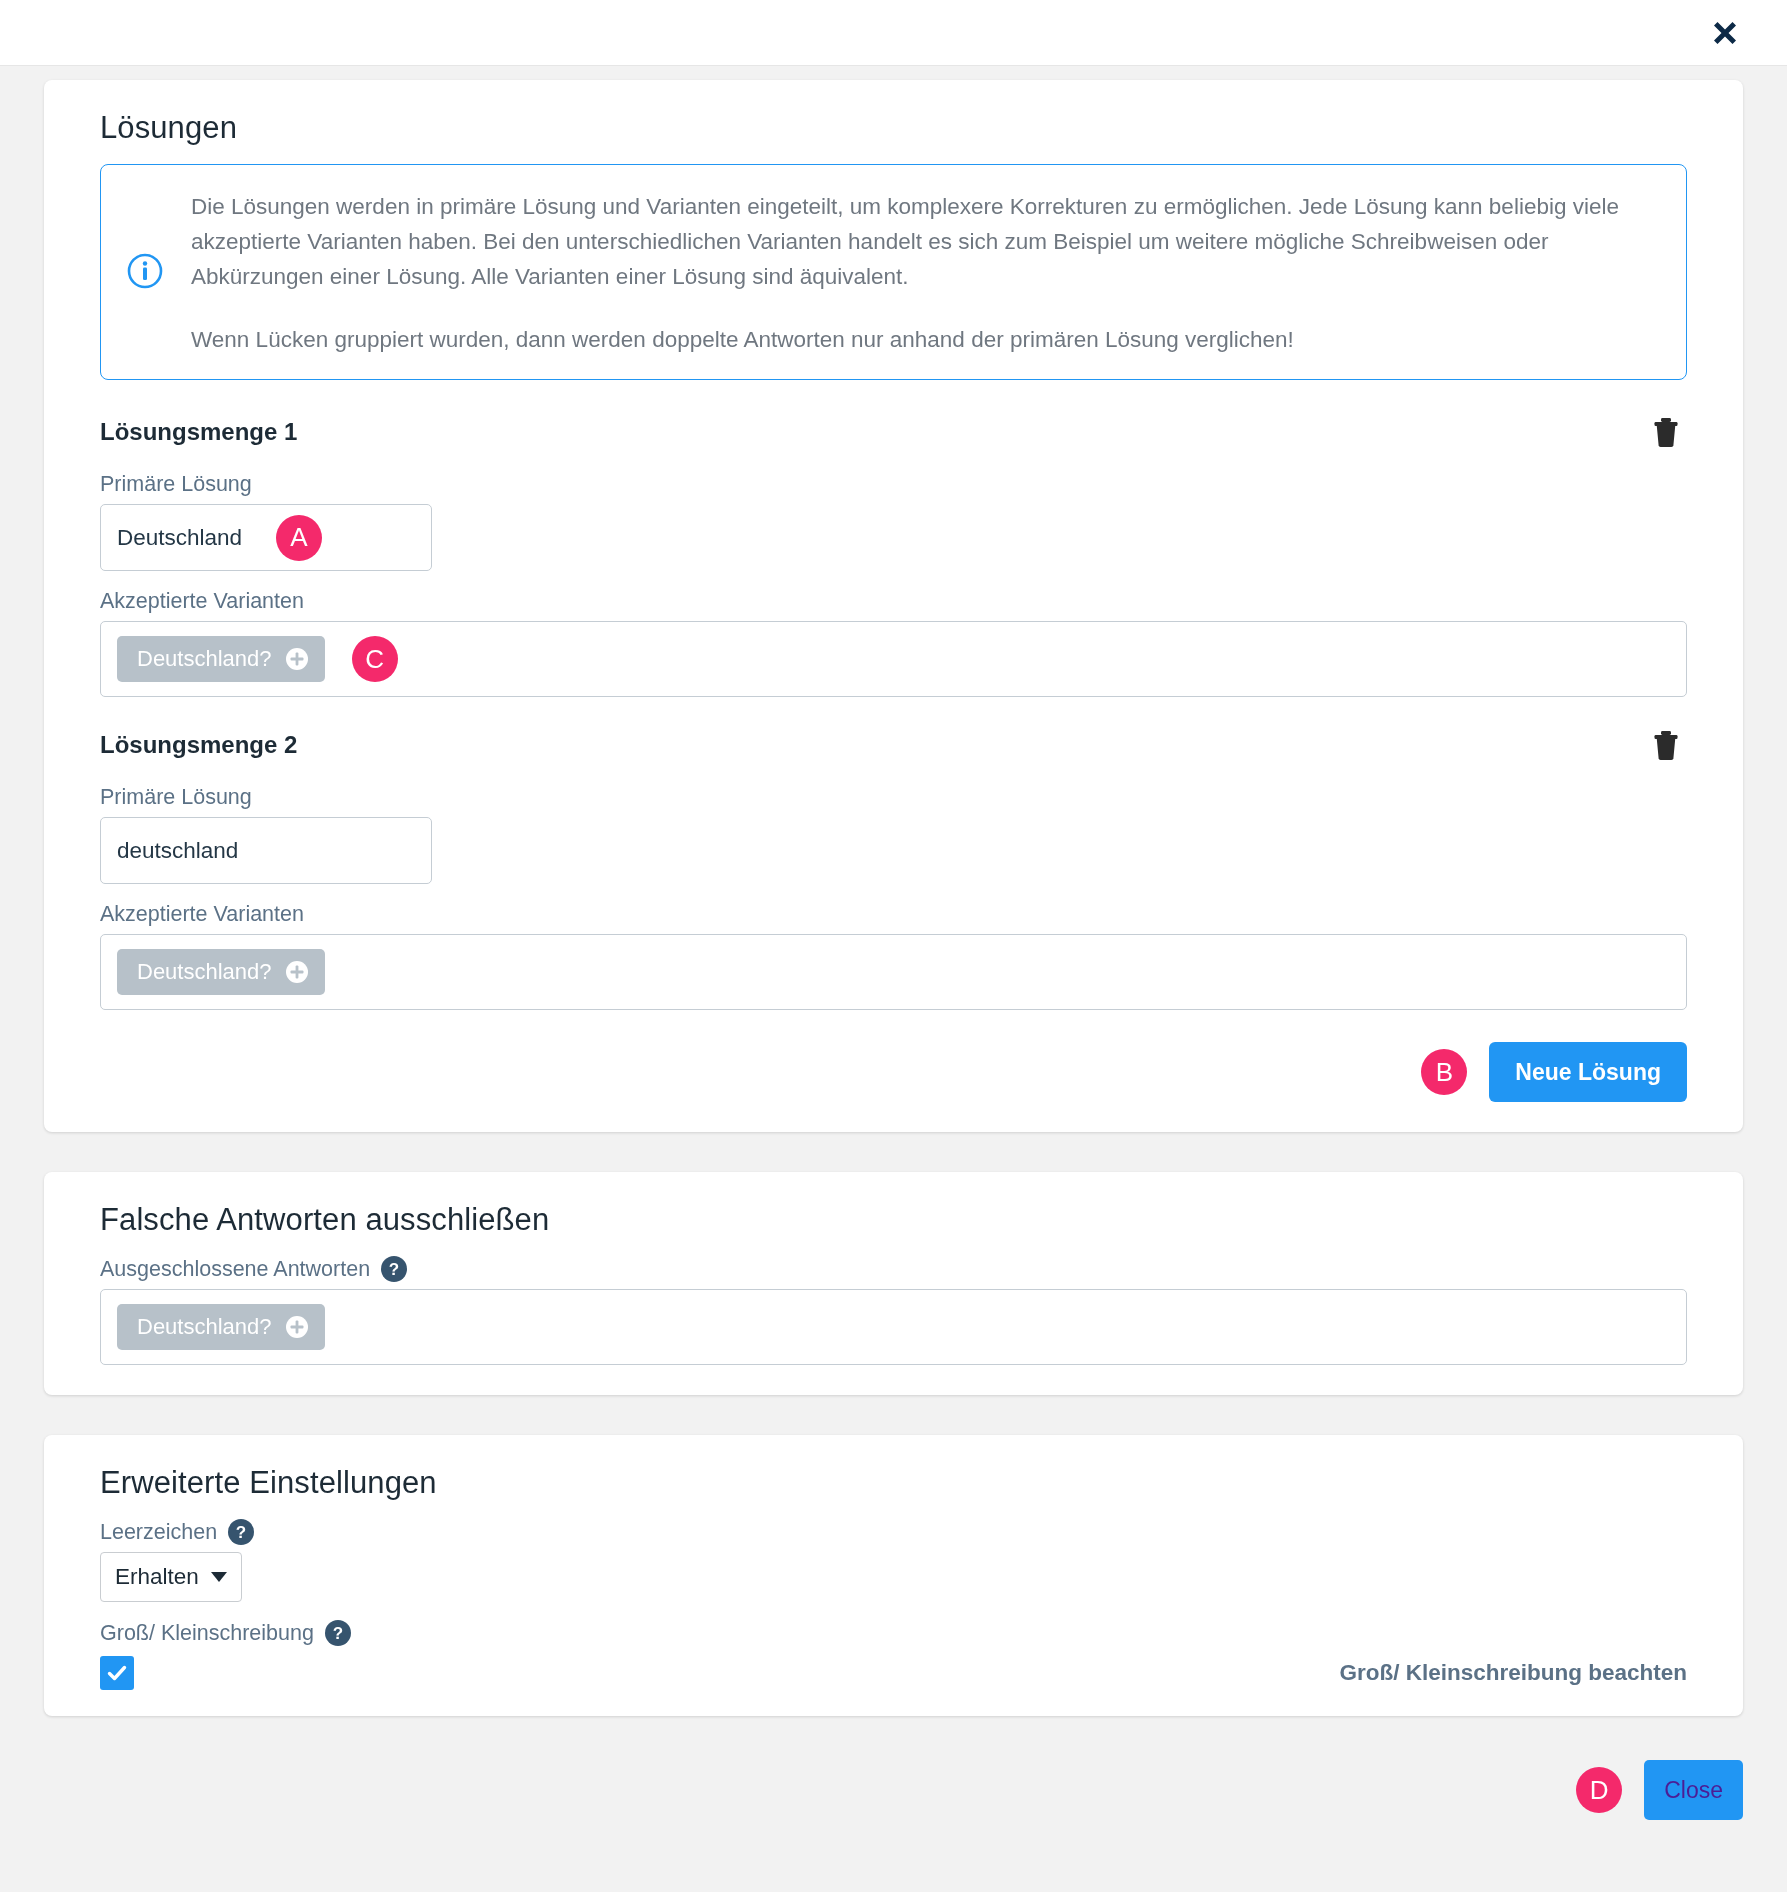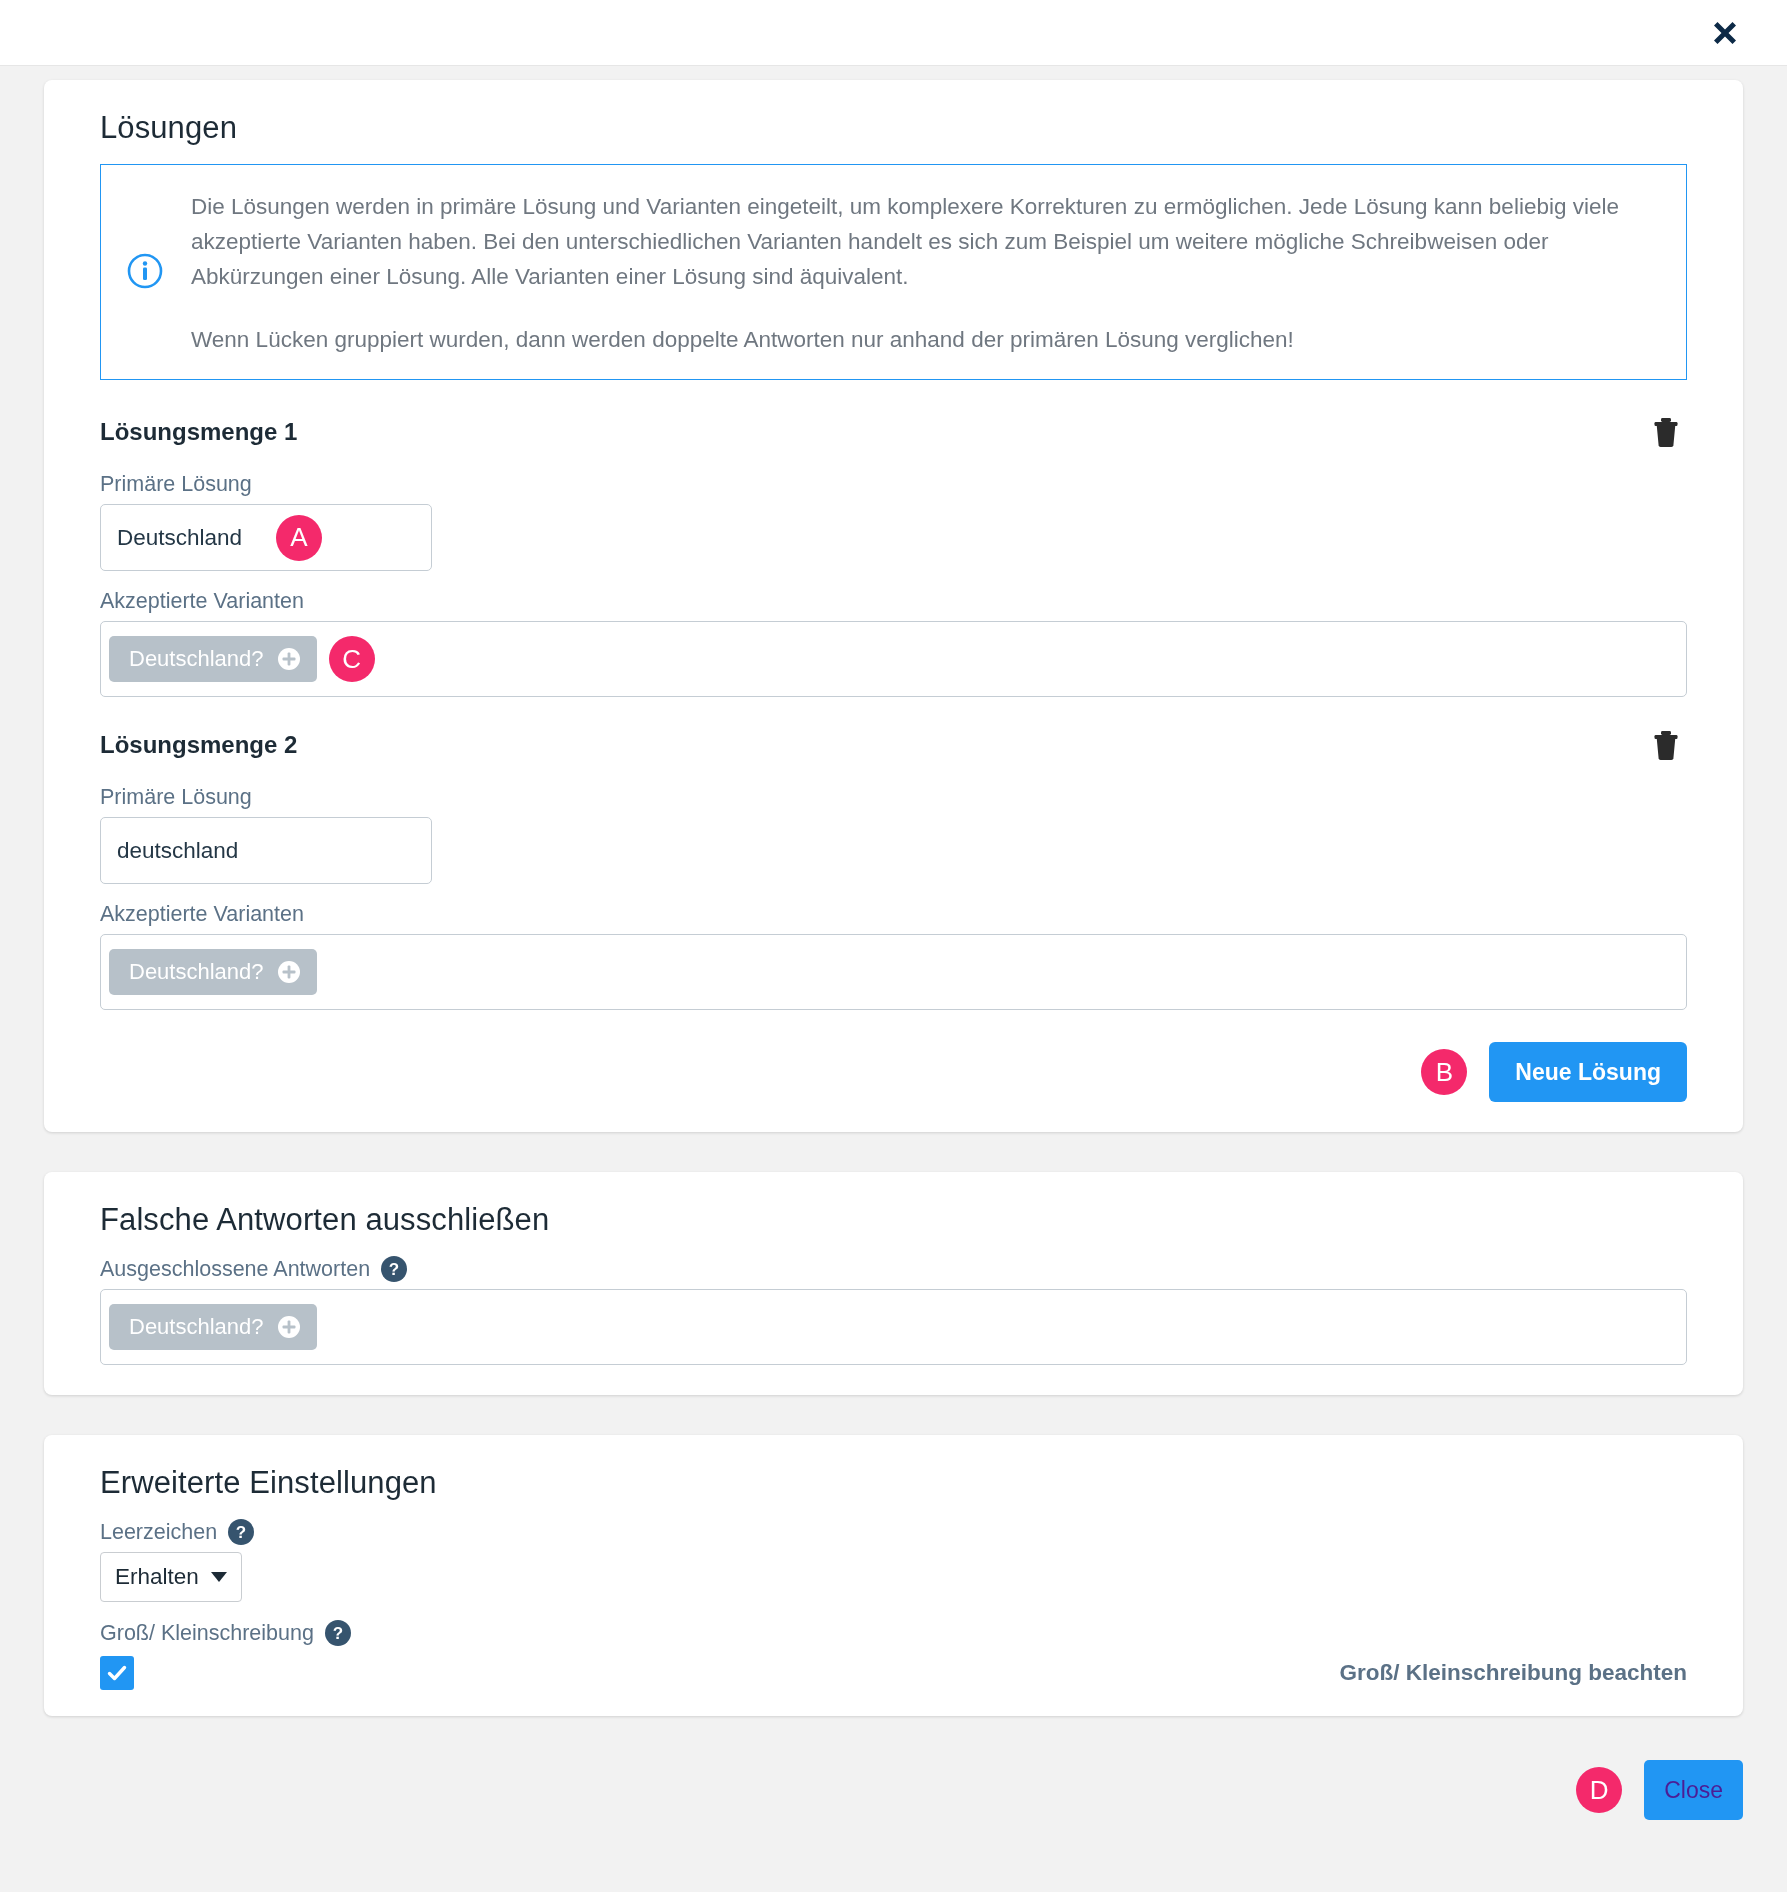--- a/index.html
+++ b/index.html
@@ -50,21 +50,21 @@
     font-size: 31px;
     font-weight: 400;
     color: #1d2b36;
     margin: 4px 0 18px 0;
     letter-spacing: .1px;
   }
 
   
   .infobox {
     border: 1px solid #2196f3;
-    border-radius: 0;
+    border-radius: 8px;
     padding: 24px 26px 22px 26px;
     display: flex;
     align-items: center;
     gap: 28px;
     margin-bottom: 30px;
   }
   .infobox .info-icon { flex: 0 0 auto; }
   .infobox .info-text {
     color: #6f7780;
     font-size: 22.5px;
@@ -113,25 +113,25 @@
     font-size: 22.5px;
     color: #243746;
     padding: 0 16px;
     outline: none;
   }
 
   .tag-area {
     border: 1px solid #c5cdd4;
     border-radius: 5px;
     min-height: 76px;
-    padding: 12px 8px;
+    padding: 12px 16px;
     display: flex;
     align-items: center;
     flex-wrap: wrap;
-    gap: 12px;
+    gap: 27px;
     background: #fff;
     position: relative;
   }
 
   .chip {
     background: #b7c1c9;
     color: #ffffff;
     border-radius: 5px;
     height: 46px;
     padding: 0 16px 0 20px;

